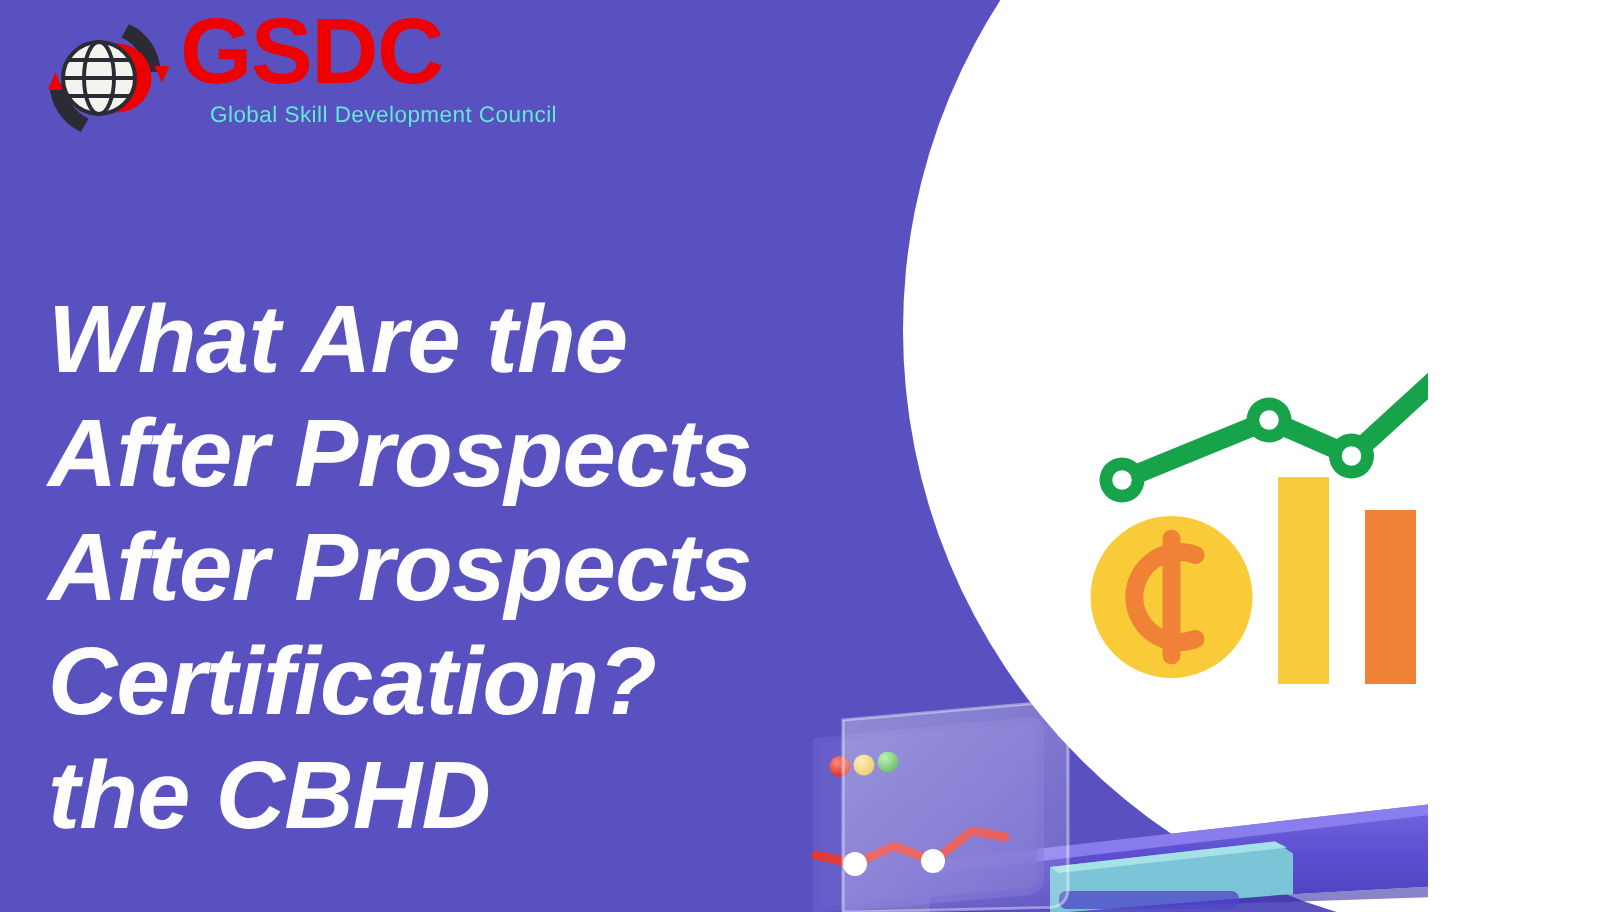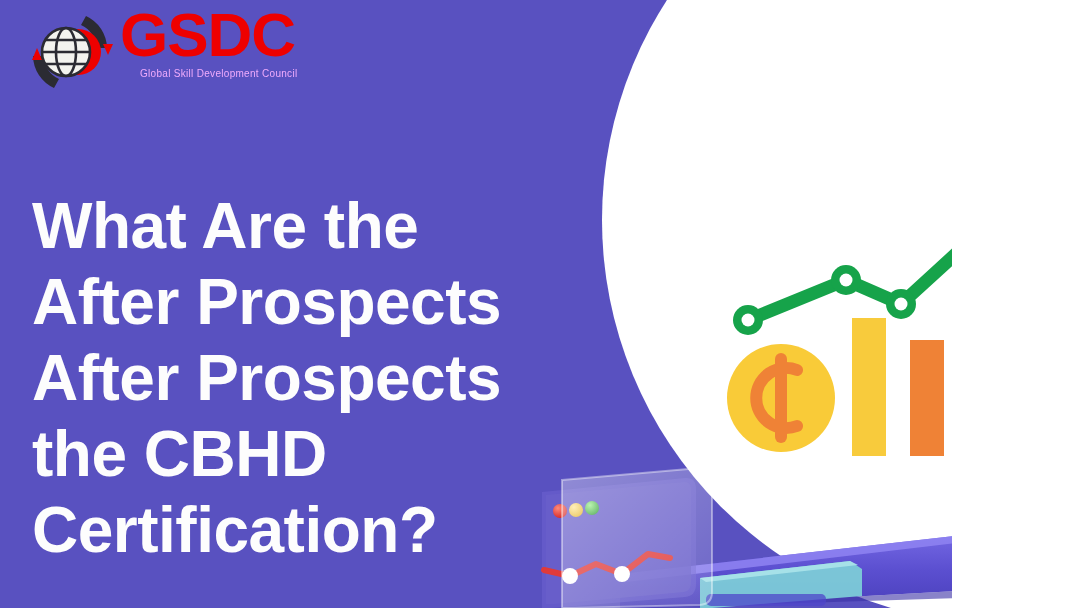--- a/index.html
+++ b/index.html
@@ -59,42 +59,42 @@
     font-weight: bold;
     letter-spacing: -1px;
     color: #ee0000;
     line-height: 70px;
     font-family: "Liberation Sans", sans-serif;
   }
   .logo-tagline {
     position: absolute;
     left: 20px;
     top: 64px;
-    font-size: 10px;
+    font-size: 15px;
     font-weight: normal;
     letter-spacing: 0.3px;
-    color: #f0abfc;
+    color: #5eead4;
     white-space: nowrap;
     font-family: "Liberation Sans", sans-serif;
   }
 
   
   .headline {
     position: absolute;
     left: 32px;
     top: 188px;
     width: 640px;
     color: #fdfdfd;
     font-size: 64px;
     font-weight: bold;
     line-height: 76px;
     letter-spacing: -0.5px;
     font-family: "Liberation Sans", sans-serif;
   }
-  .headline .ln { display: block; white-space: nowrap; }
+  .headline .ln { display: block; white-space: nowrap; font-style: italic; }
 
   
   .chart-art {
     position: absolute;
     left: 726px;
     top: 218px;
     width: 290px;
     height: 245px;
   }
 
@@ -139,22 +139,22 @@
     <div class="logo-text">
       <div class="logo-gsdc">GSDC</div>
       <div class="logo-tagline">Global Skill Development Council</div>
     </div>
   </div>
 
   <div class="headline">
     <span class="ln">What Are the</span>
     <span class="ln">After Prospects</span>
     <span class="ln">After Prospects</span>
+    <span class="ln">Certification?</span>
     <span class="ln">the CBHD</span>
-    <span class="ln">Certification?</span>
   </div>
 
   <div class="chart-art">
     <svg width="290" height="245" viewBox="0 0 290 245" xmlns="http://www.w3.org/2000/svg">
 
       <g>
         <polyline points="22,102 120,62 175,86 245,22" fill="none" stroke="#16a34a" stroke-width="13" stroke-linecap="round" stroke-linejoin="round"></polyline>
         <circle cx="22" cy="102" r="15" fill="#16a34a"></circle>
         <circle cx="22" cy="102" r="6.5" fill="#ffffff"></circle>
         <circle cx="120" cy="62" r="15" fill="#16a34a"></circle>

